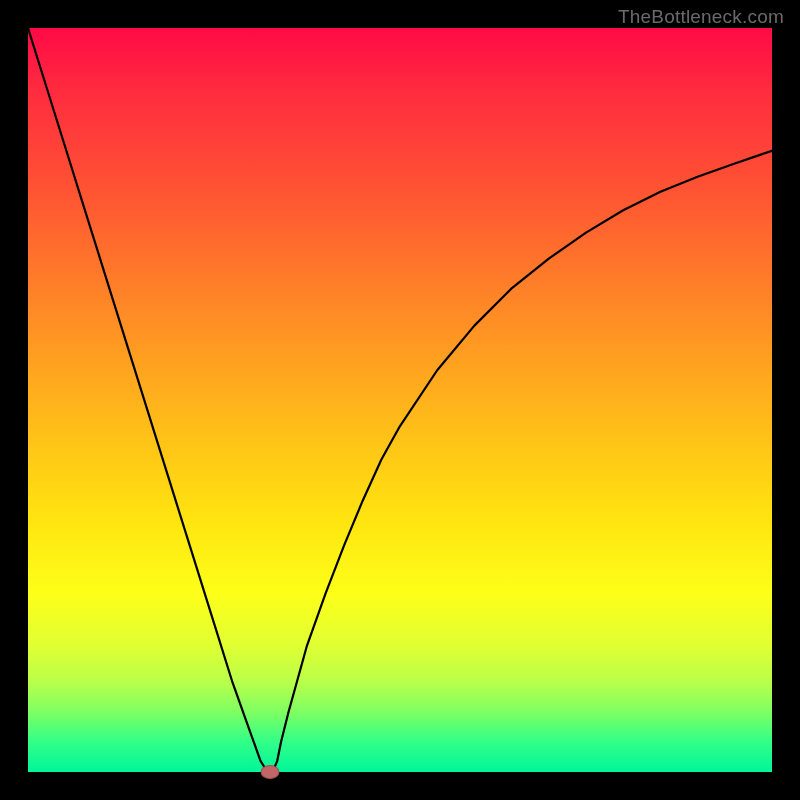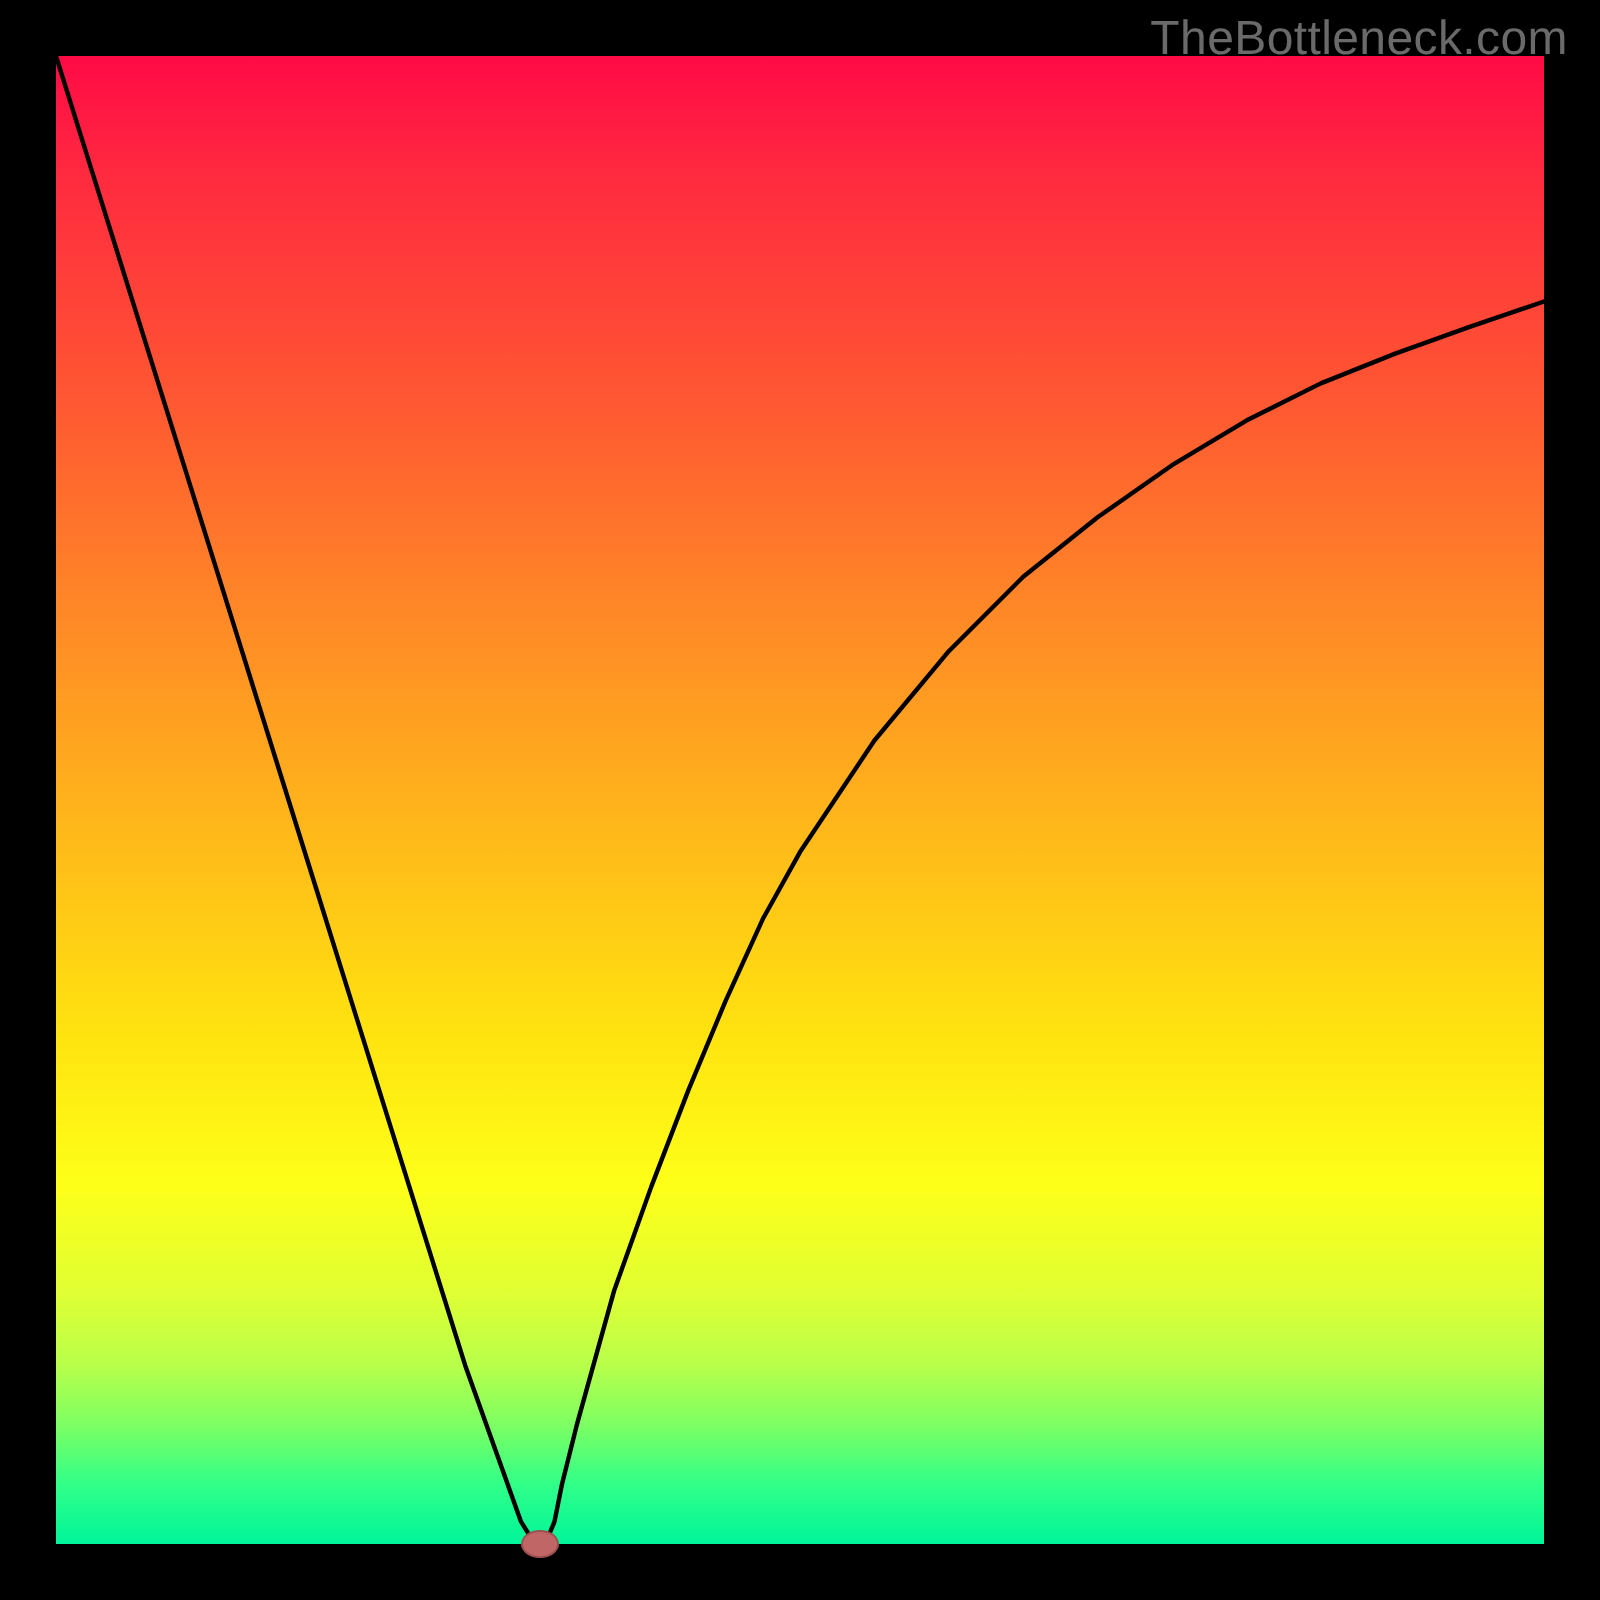--- a/index.html
+++ b/index.html
@@ -38,21 +38,21 @@
       #7dff63 92%,
       #31ff88 96%,
       #00f59a 100%
     );
   }
   .watermark {
     position: absolute;
     top: 6px;
     right: 16px;
     color: #6a6a6a;
-    font-size: 24px;
+    font-size: 19px;
     font-weight: 500;
     letter-spacing: 0.2px;
     user-select: none;
     pointer-events: none;
   }
   .curve-svg {
     position: absolute;
     left: 28px;
     top: 28px;
     width: 744px;

